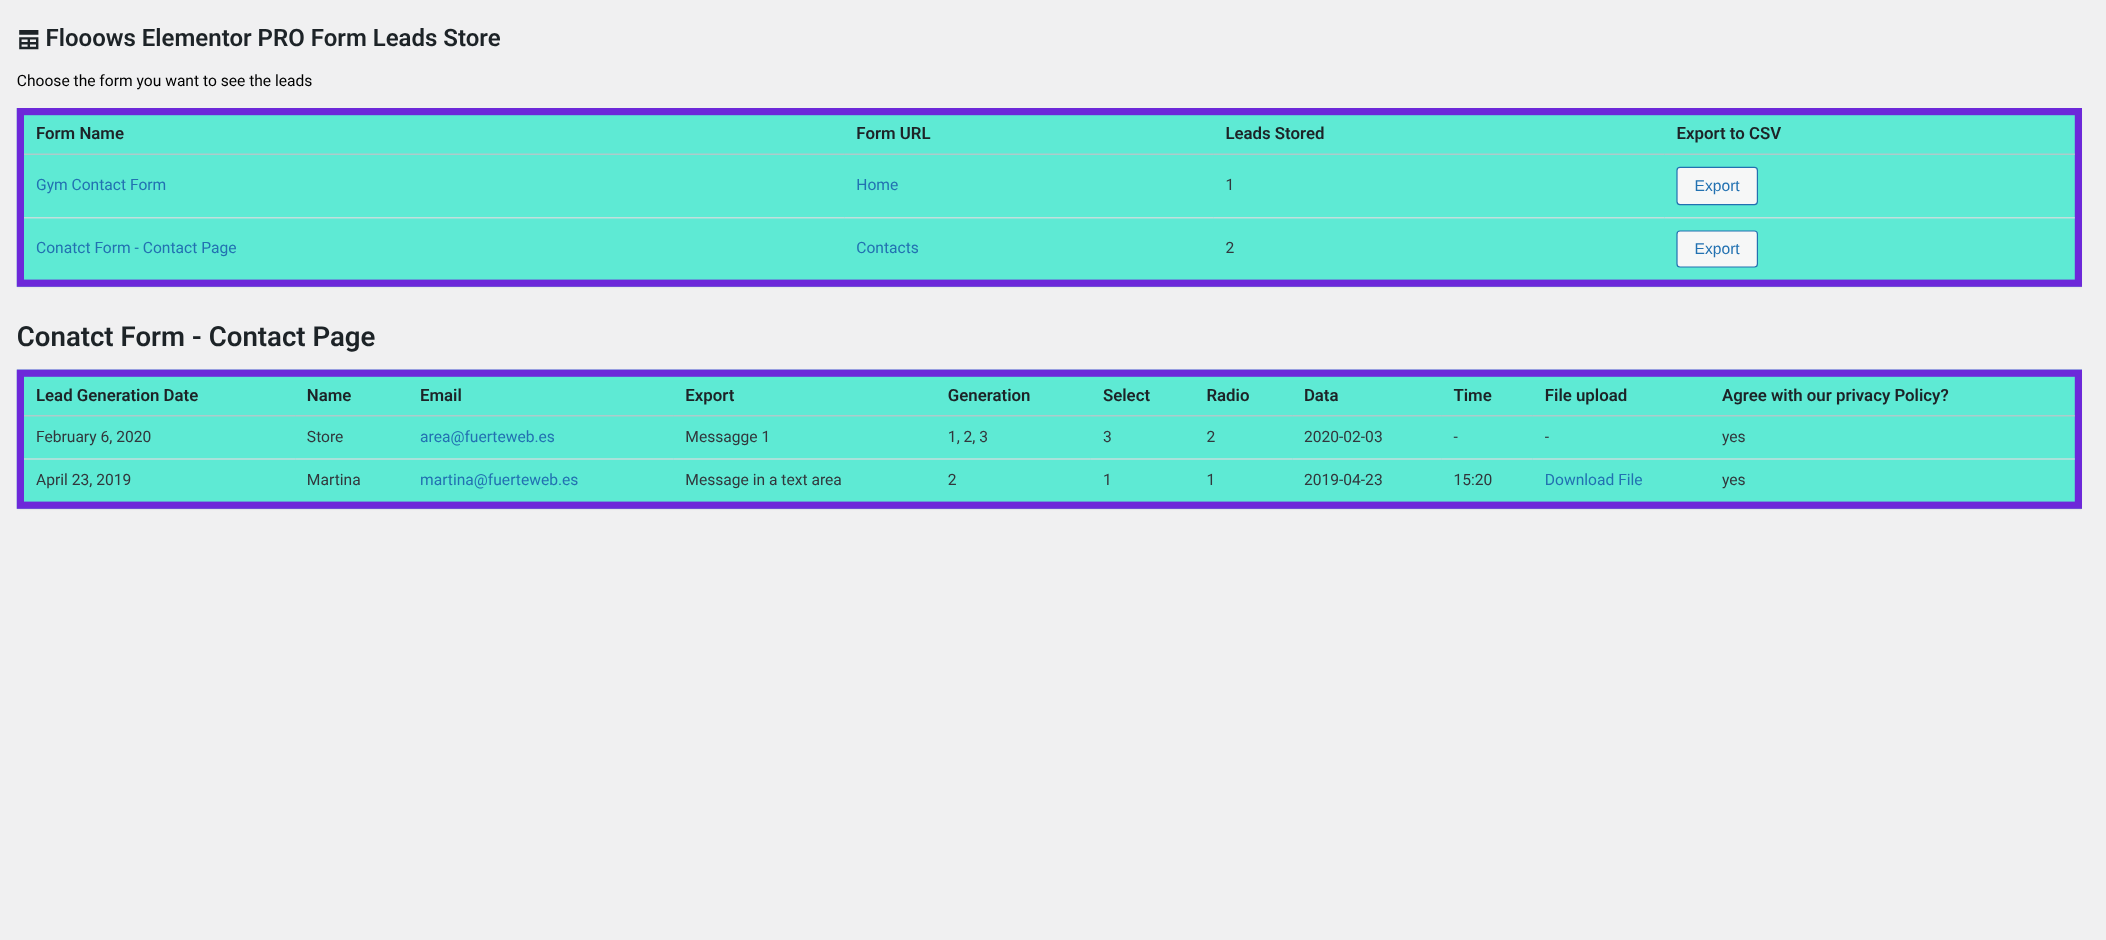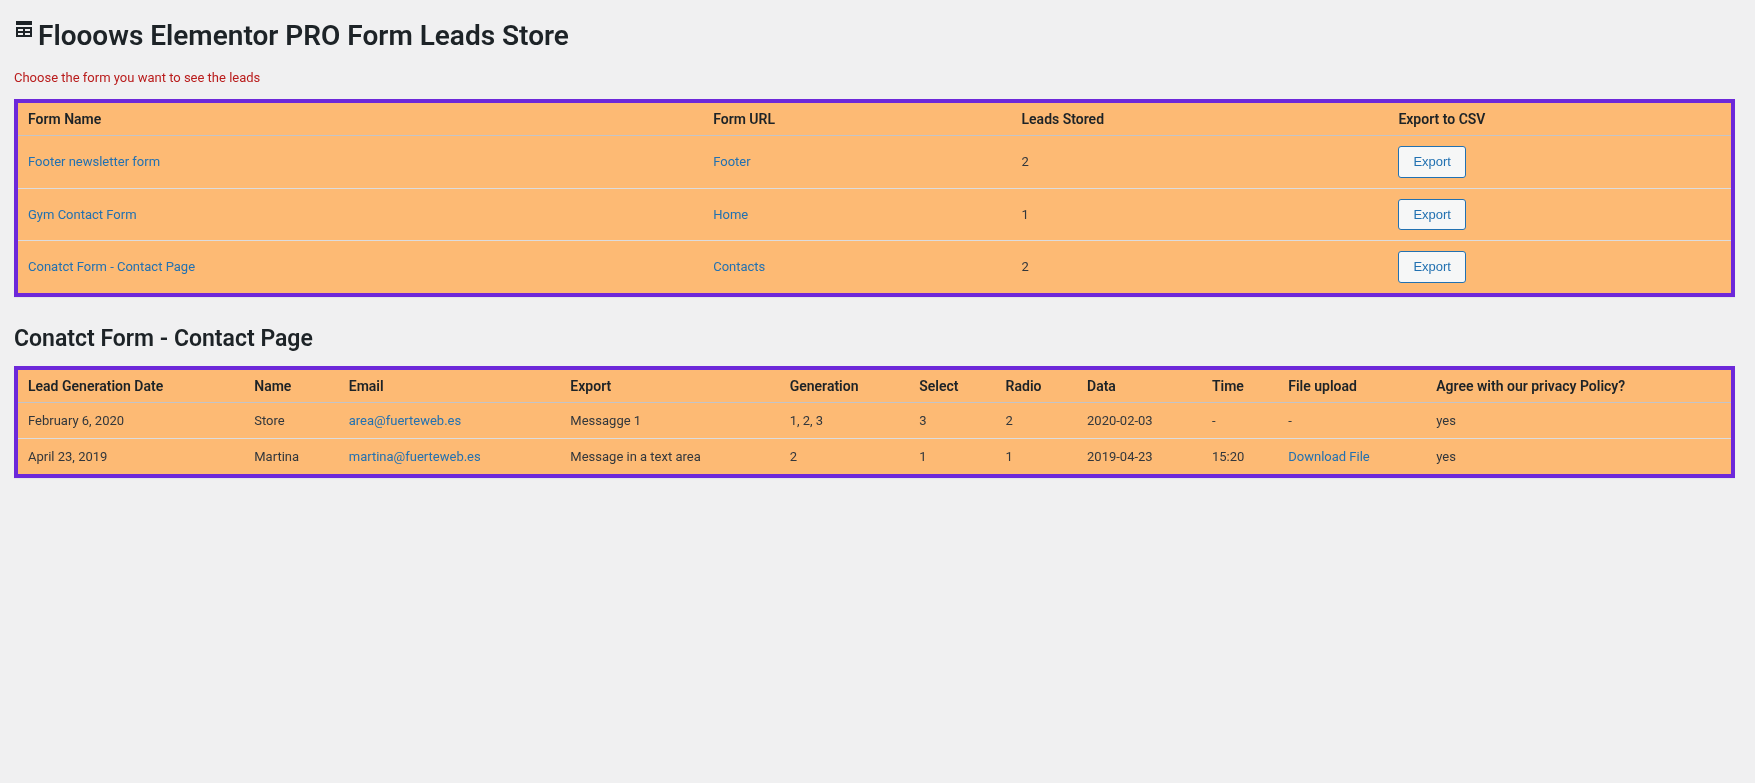--- a/index.html
+++ b/index.html
@@ -8,42 +8,42 @@
       padding: 0;
     }
     body {
       font-family: -apple-system, BlinkMacSystemFont, "Segoe UI", Roboto, Oxygen-Sans, Ubuntu, Cantarell, "Helvetica Neue", sans-serif;
       background: #f0f0f1;
       color: #1d2327;
       font-size: 13px;
       padding: 10px 20px 20px 14px;
     }
     h1.page-title {
-      font-size: 28px;
+      font-size: 20px;
       font-weight: 600;
       color: #1d2327;
       display: flex;
-      align-items: flex-start;
+      align-items: flex-end;
       margin-bottom: 14px;
       padding: 9px 0 4px 0;
     }
     h1.page-title .title-icon {
       display: inline-flex;
       margin-right: 4px;
     }
     .instruction {
       font-size: 13px;
-      color: #b91c1c;
+      color: #000000;
       margin-bottom: 14px;
     }
     table.wp-list-table {
       width: 100%;
       border-spacing: 0;
-      border: 4px solid #6d28d9;
-      background: #fdba74;
+      border: 6px solid #6d28d9;
+      background: #5eead4;
       box-shadow: 0 1px 1px rgba(0,0,0,.04);
     }
     table.wp-list-table thead th {
       text-align: left;
       font-weight: 600;
       font-size: 14px;
       color: #1d2327;
       padding: 8px 10px;
       border-bottom: 1px solid #c3c4c7;
     }
@@ -103,26 +103,20 @@
   <thead>
     <tr>
       <th class="col-form-name">Form Name</th>
       <th class="col-form-url">Form URL</th>
       <th class="col-leads-stored">Leads Stored</th>
       <th class="col-export">Export to CSV</th>
     </tr>
   </thead>
   <tbody>
     <tr>
-      <td><a class="link">Footer newsletter form</a></td>
-      <td><a class="link">Footer</a></td>
-      <td>2</td>
-      <td><button class="export-btn">Export</button></td>
-    </tr>
-    <tr>
       <td><a class="link">Gym Contact Form</a></td>
       <td><a class="link">Home</a></td>
       <td>1</td>
       <td><button class="export-btn">Export</button></td>
     </tr>
     <tr>
       <td><a class="link">Conatct Form - Contact Page</a></td>
       <td><a class="link">Contacts</a></td>
       <td>2</td>
       <td><button class="export-btn">Export</button></td>

